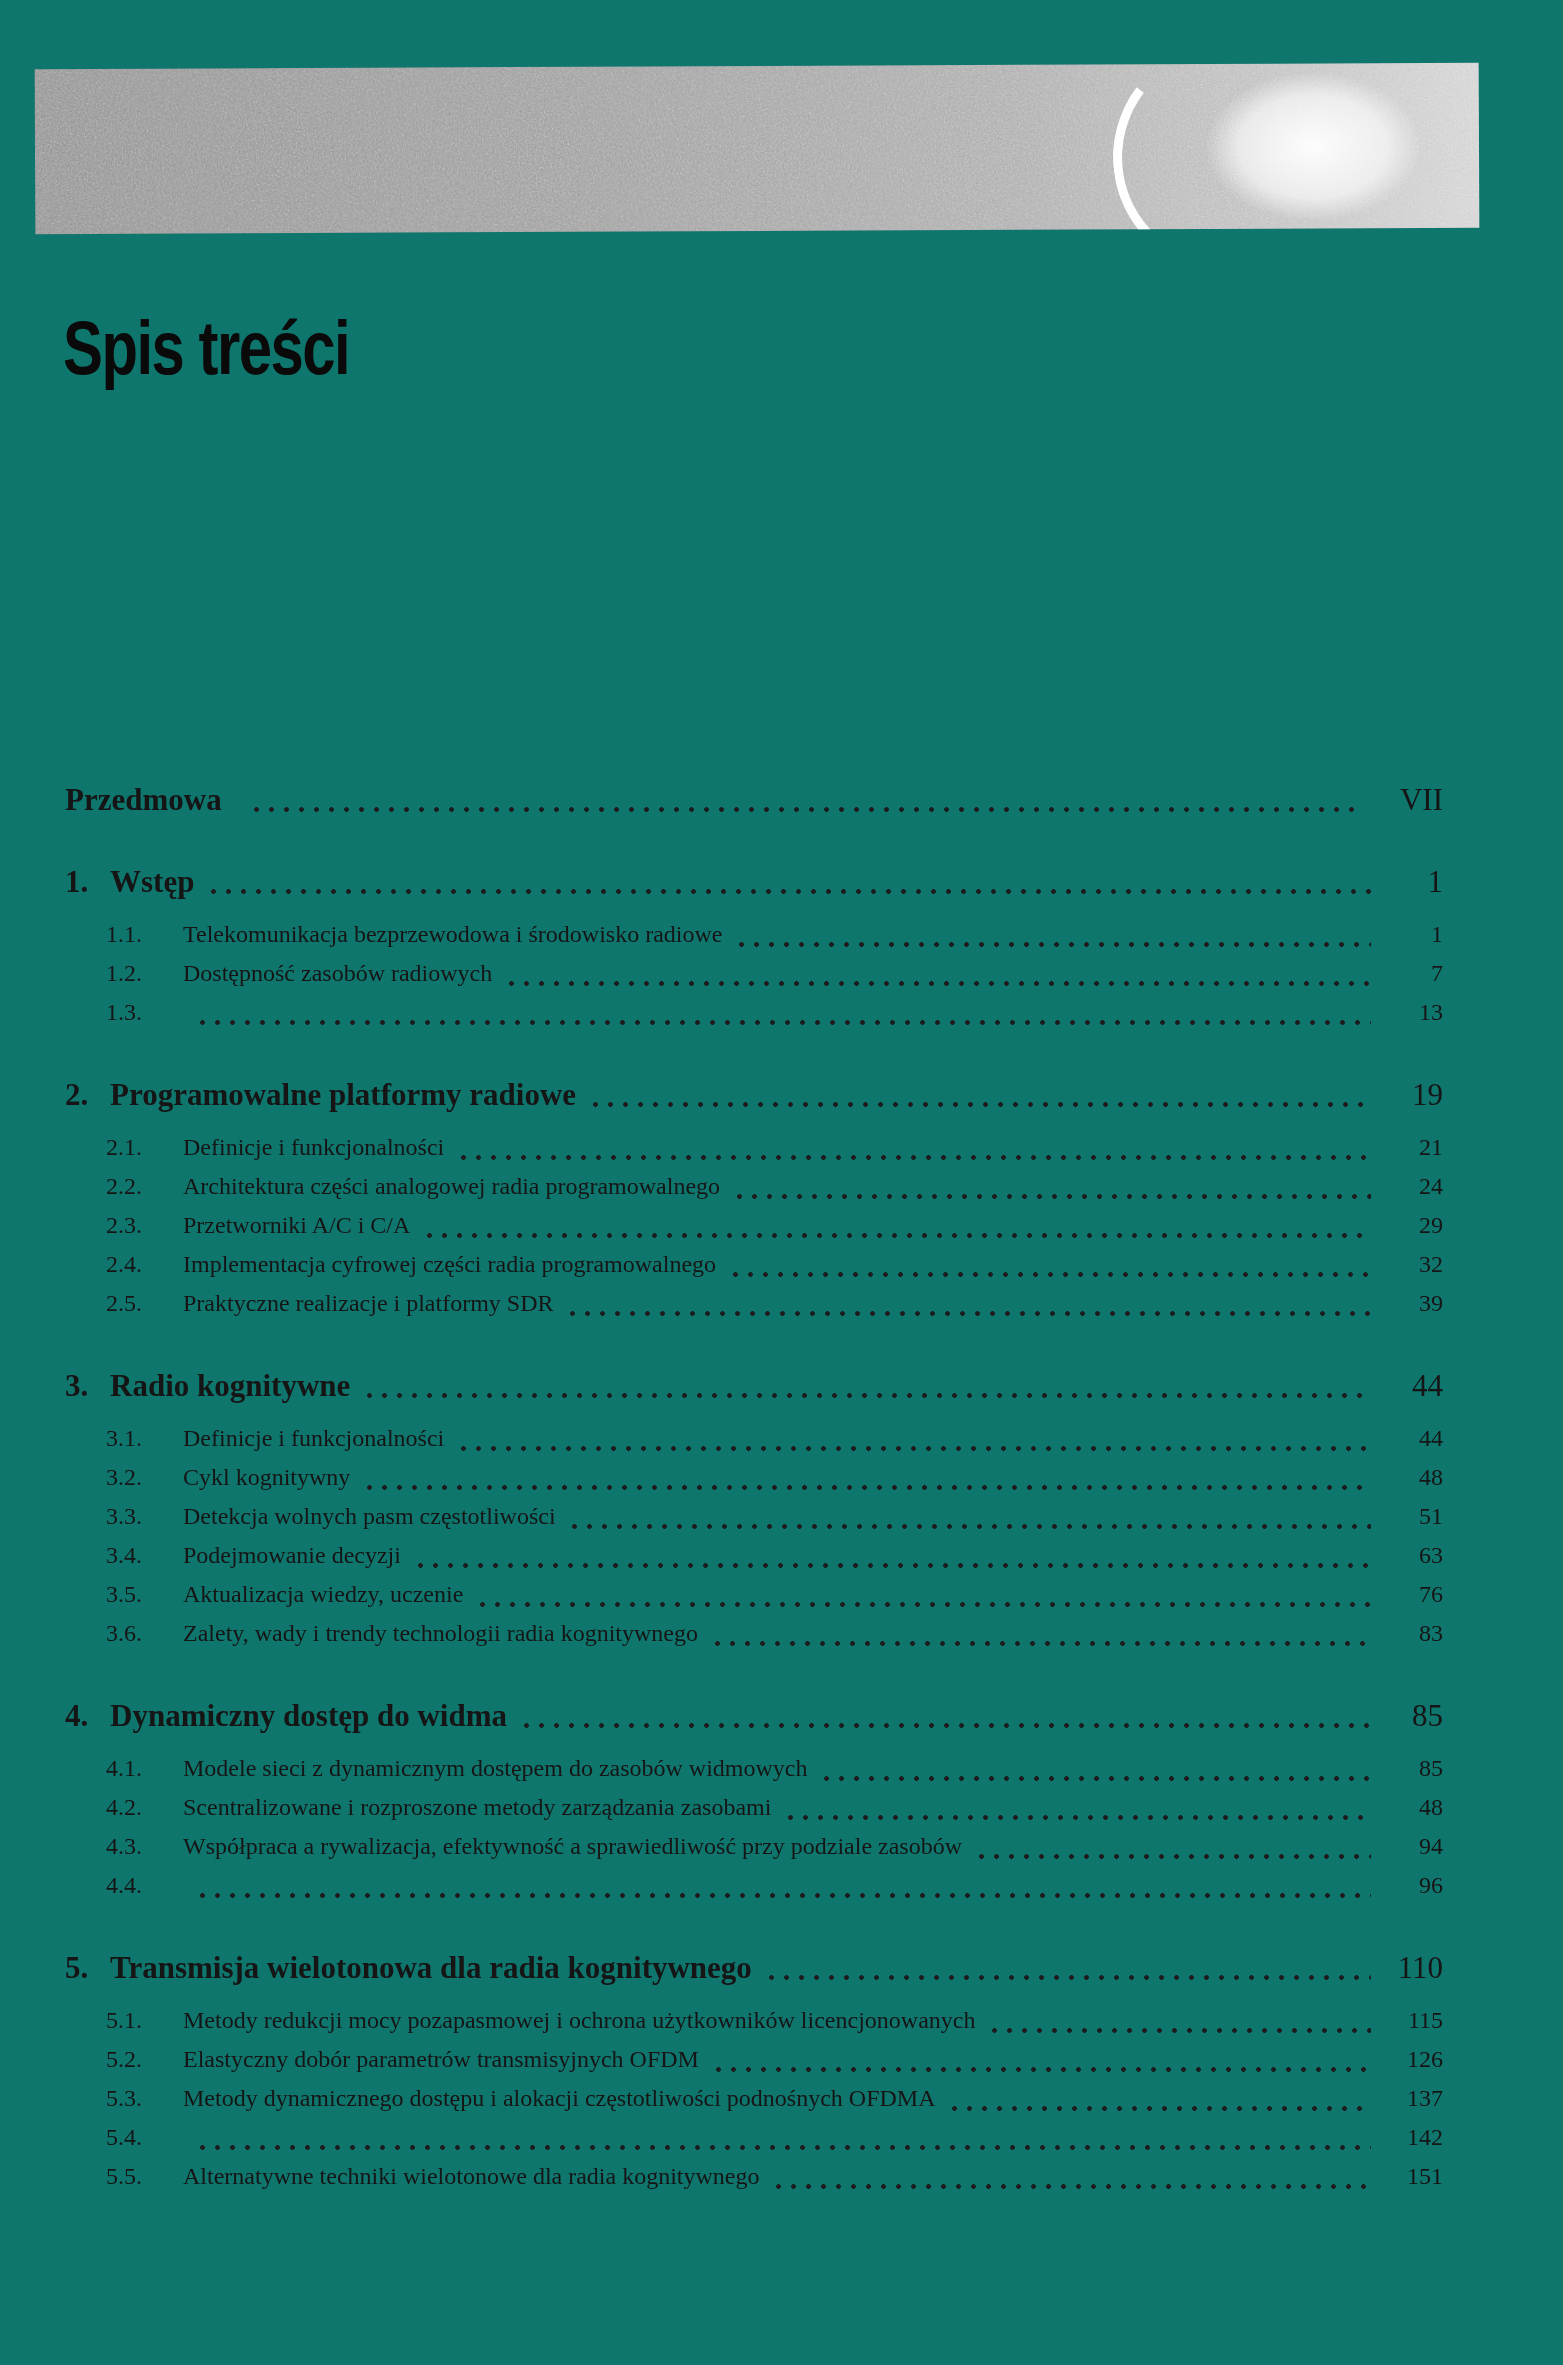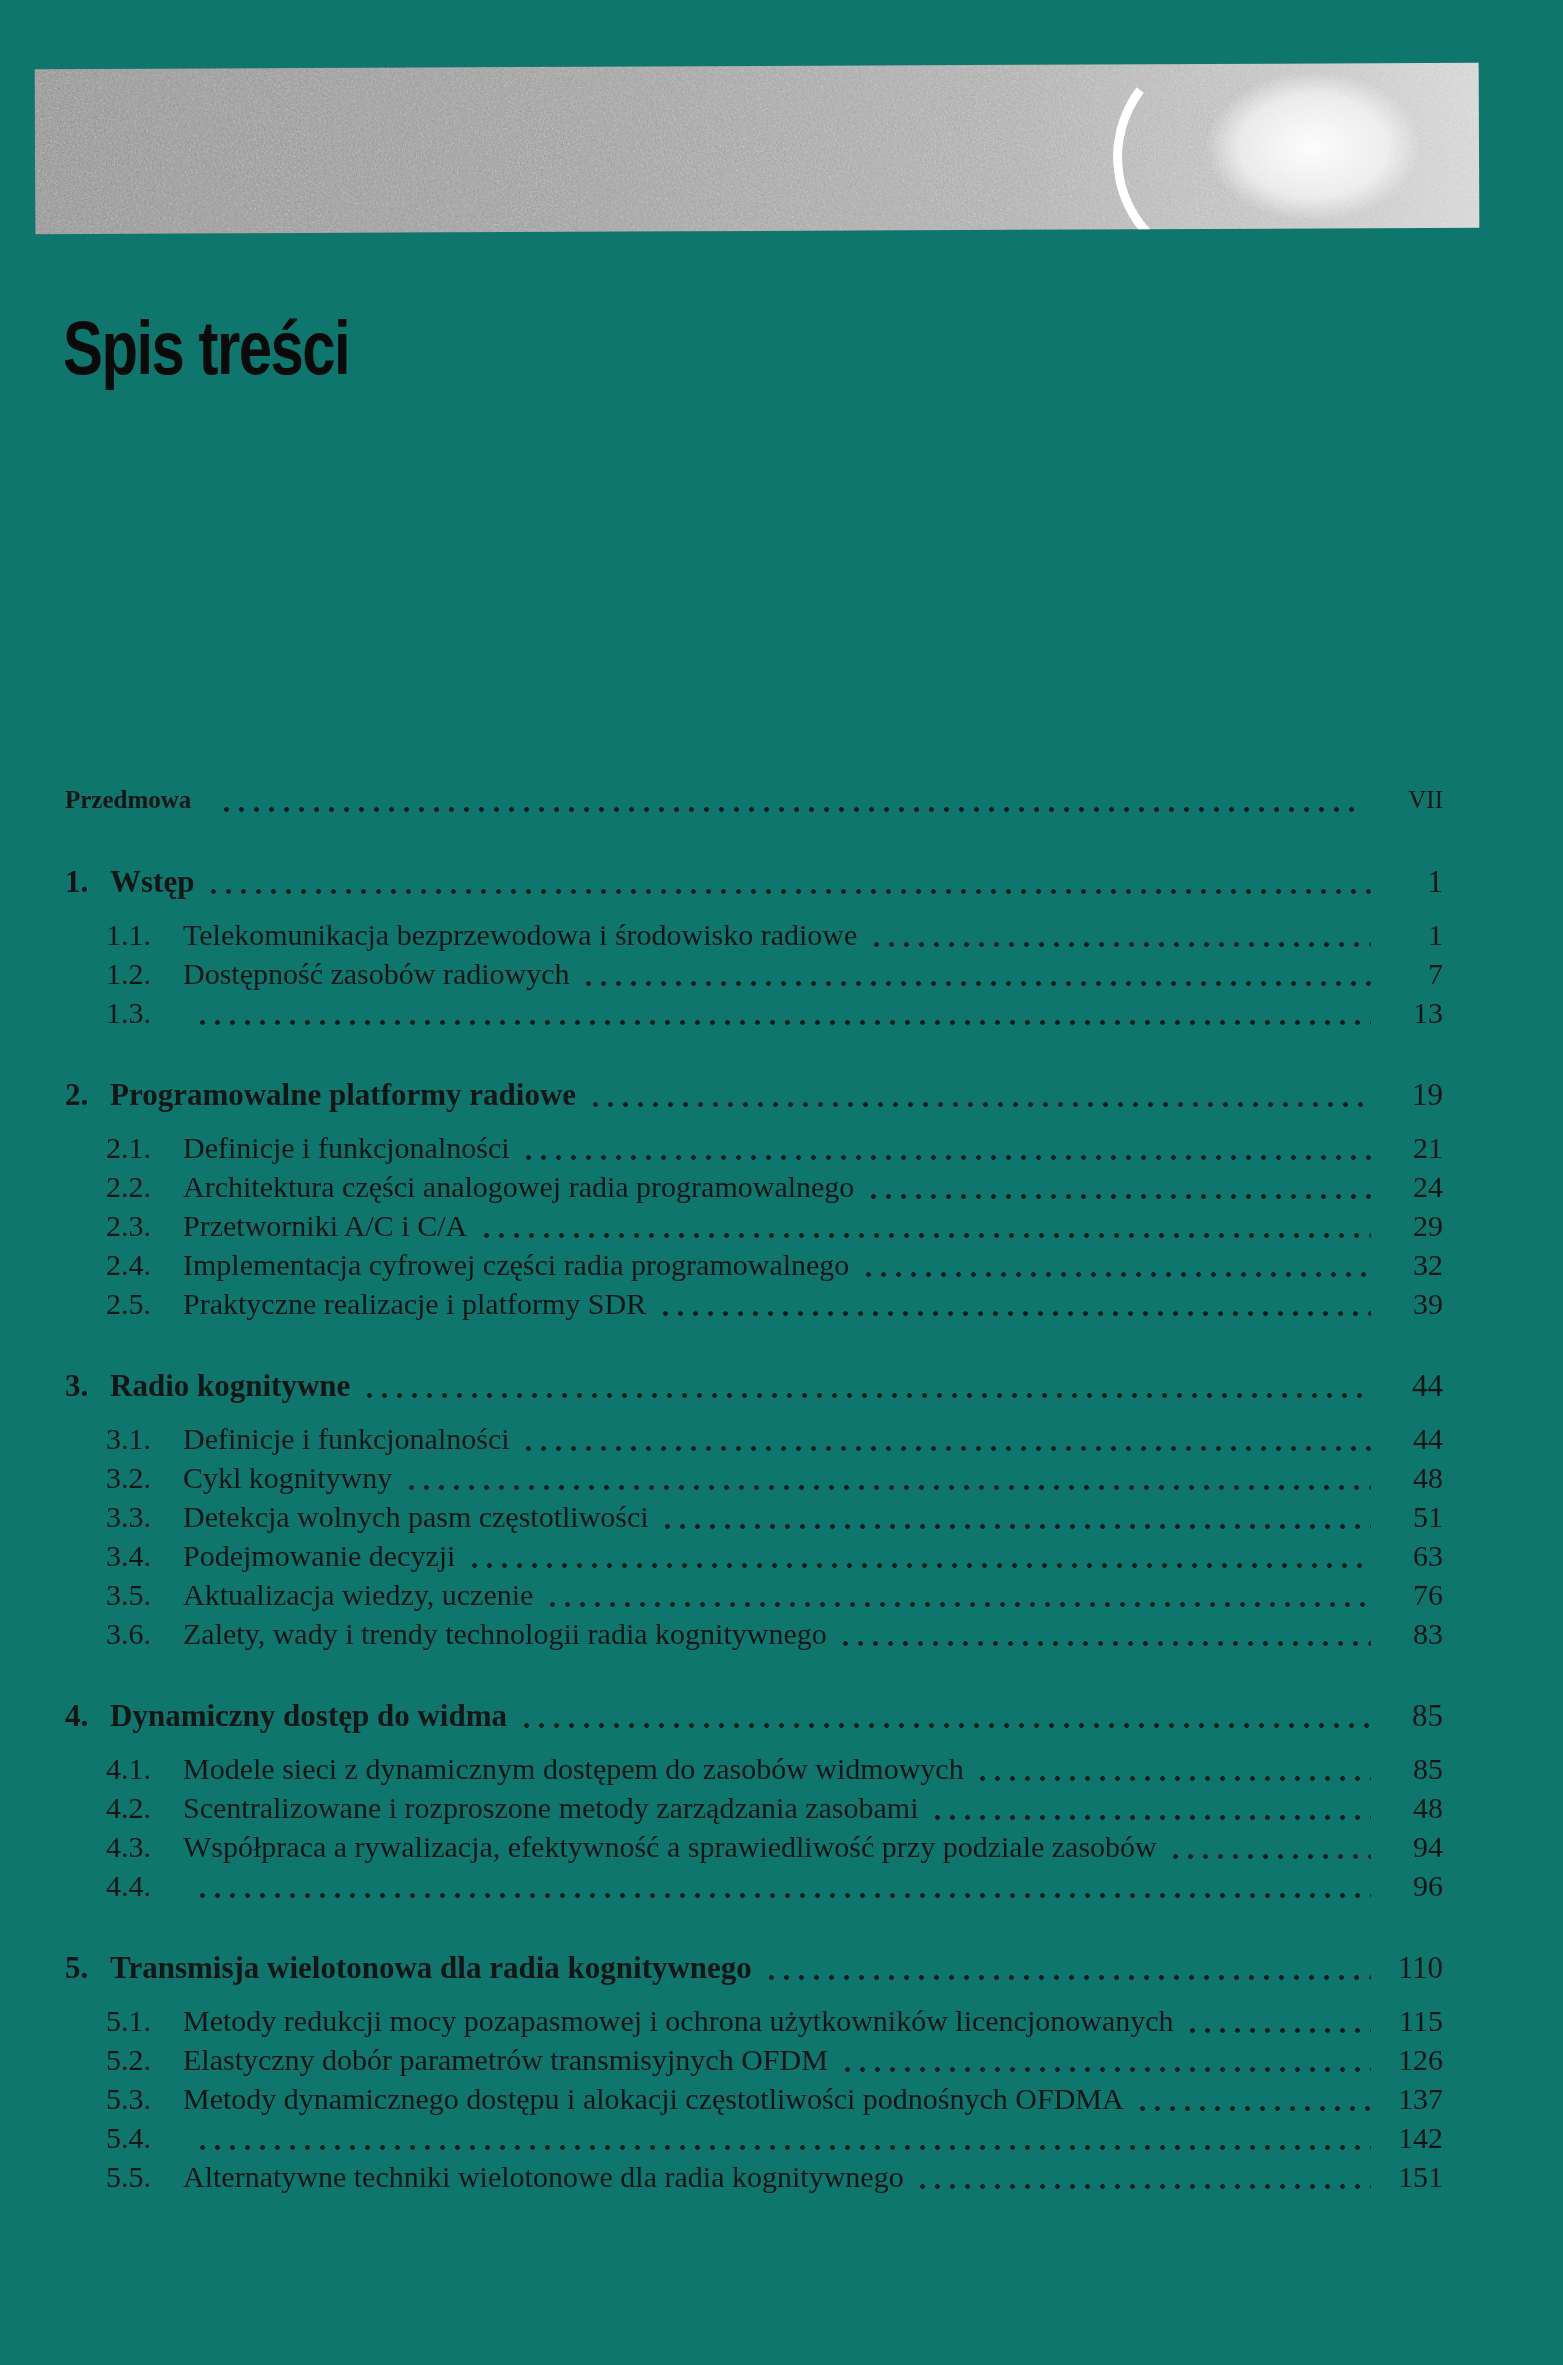--- a/index.html
+++ b/index.html
@@ -32,24 +32,24 @@
     position:absolute; left:63px; top:303px; margin:0;
     font-family:"Liberation Sans", sans-serif;
     font-size:68px; font-weight:bold; letter-spacing:-1.7px; color:#0a0a0a;
     transform:scale(0.88,1.12); transform-origin:left top; white-space:nowrap;
   }
 
   
   .toc { position:absolute; left:65px; top:780px; width:1378px; }
   .toc-row {
     display:flex; align-items:baseline;
-    height:39px; line-height:39px; font-size:30px; white-space:nowrap;
+    height:39px; line-height:39px; font-size:24px; white-space:nowrap;
   }
   .toc-row.chapter { font-weight:bold; font-size:31px; margin-top:43px; }
-  .toc-row.front   { font-weight:bold; font-size:25px;gap:16px; }
+  .toc-row.front   { font-weight:bold; font-size:31px;gap:16px; }
   .toc-row.first-sub { margin-top:14px; }
   .toc-num { flex:none; }
   .chapter .toc-num { width:45px; }
   .sub .toc-num { width:77px; margin-left:41px; }
   .toc-title { flex:none; }
   .toc-leader {
     flex:1 1 auto; align-self:flex-end; height:7px;
     margin:0 8.7px 6px 15.7px;
     background-image:radial-gradient(circle at 3.5px 3.5px, #1b1b1b 2px, rgba(0,0,0,0) 2.7px);
     background-size:15px 7px; background-repeat:repeat-x;

